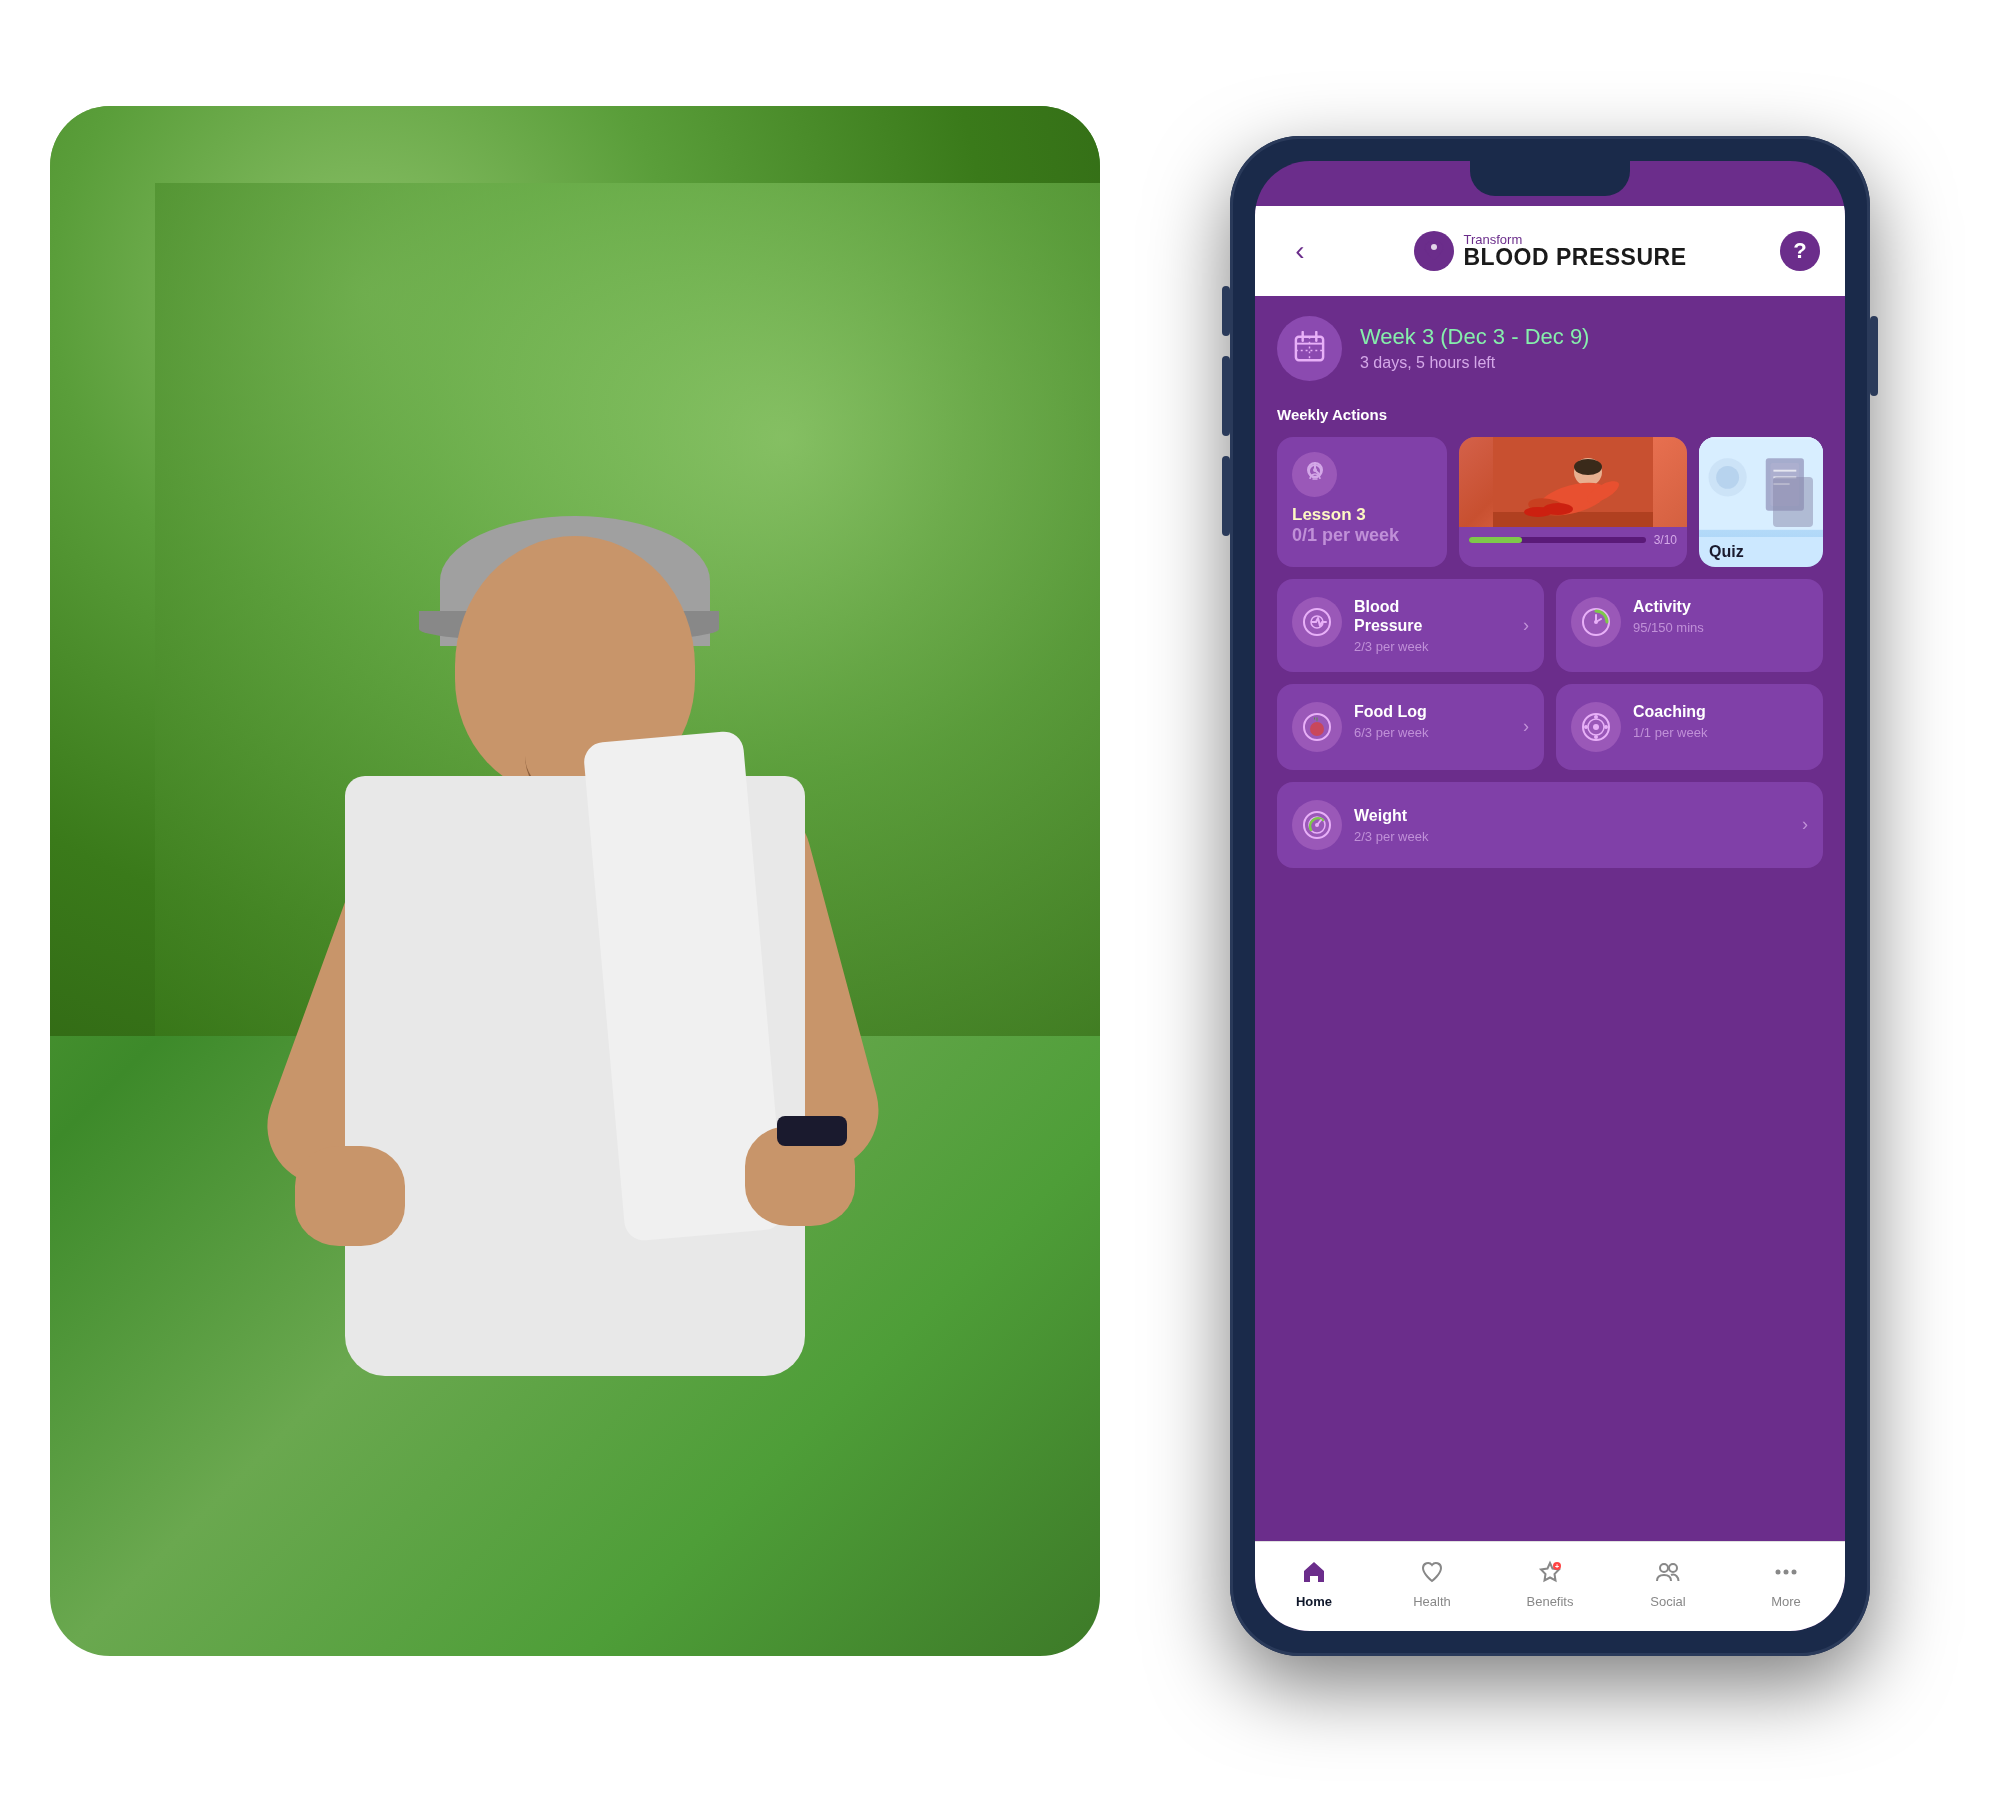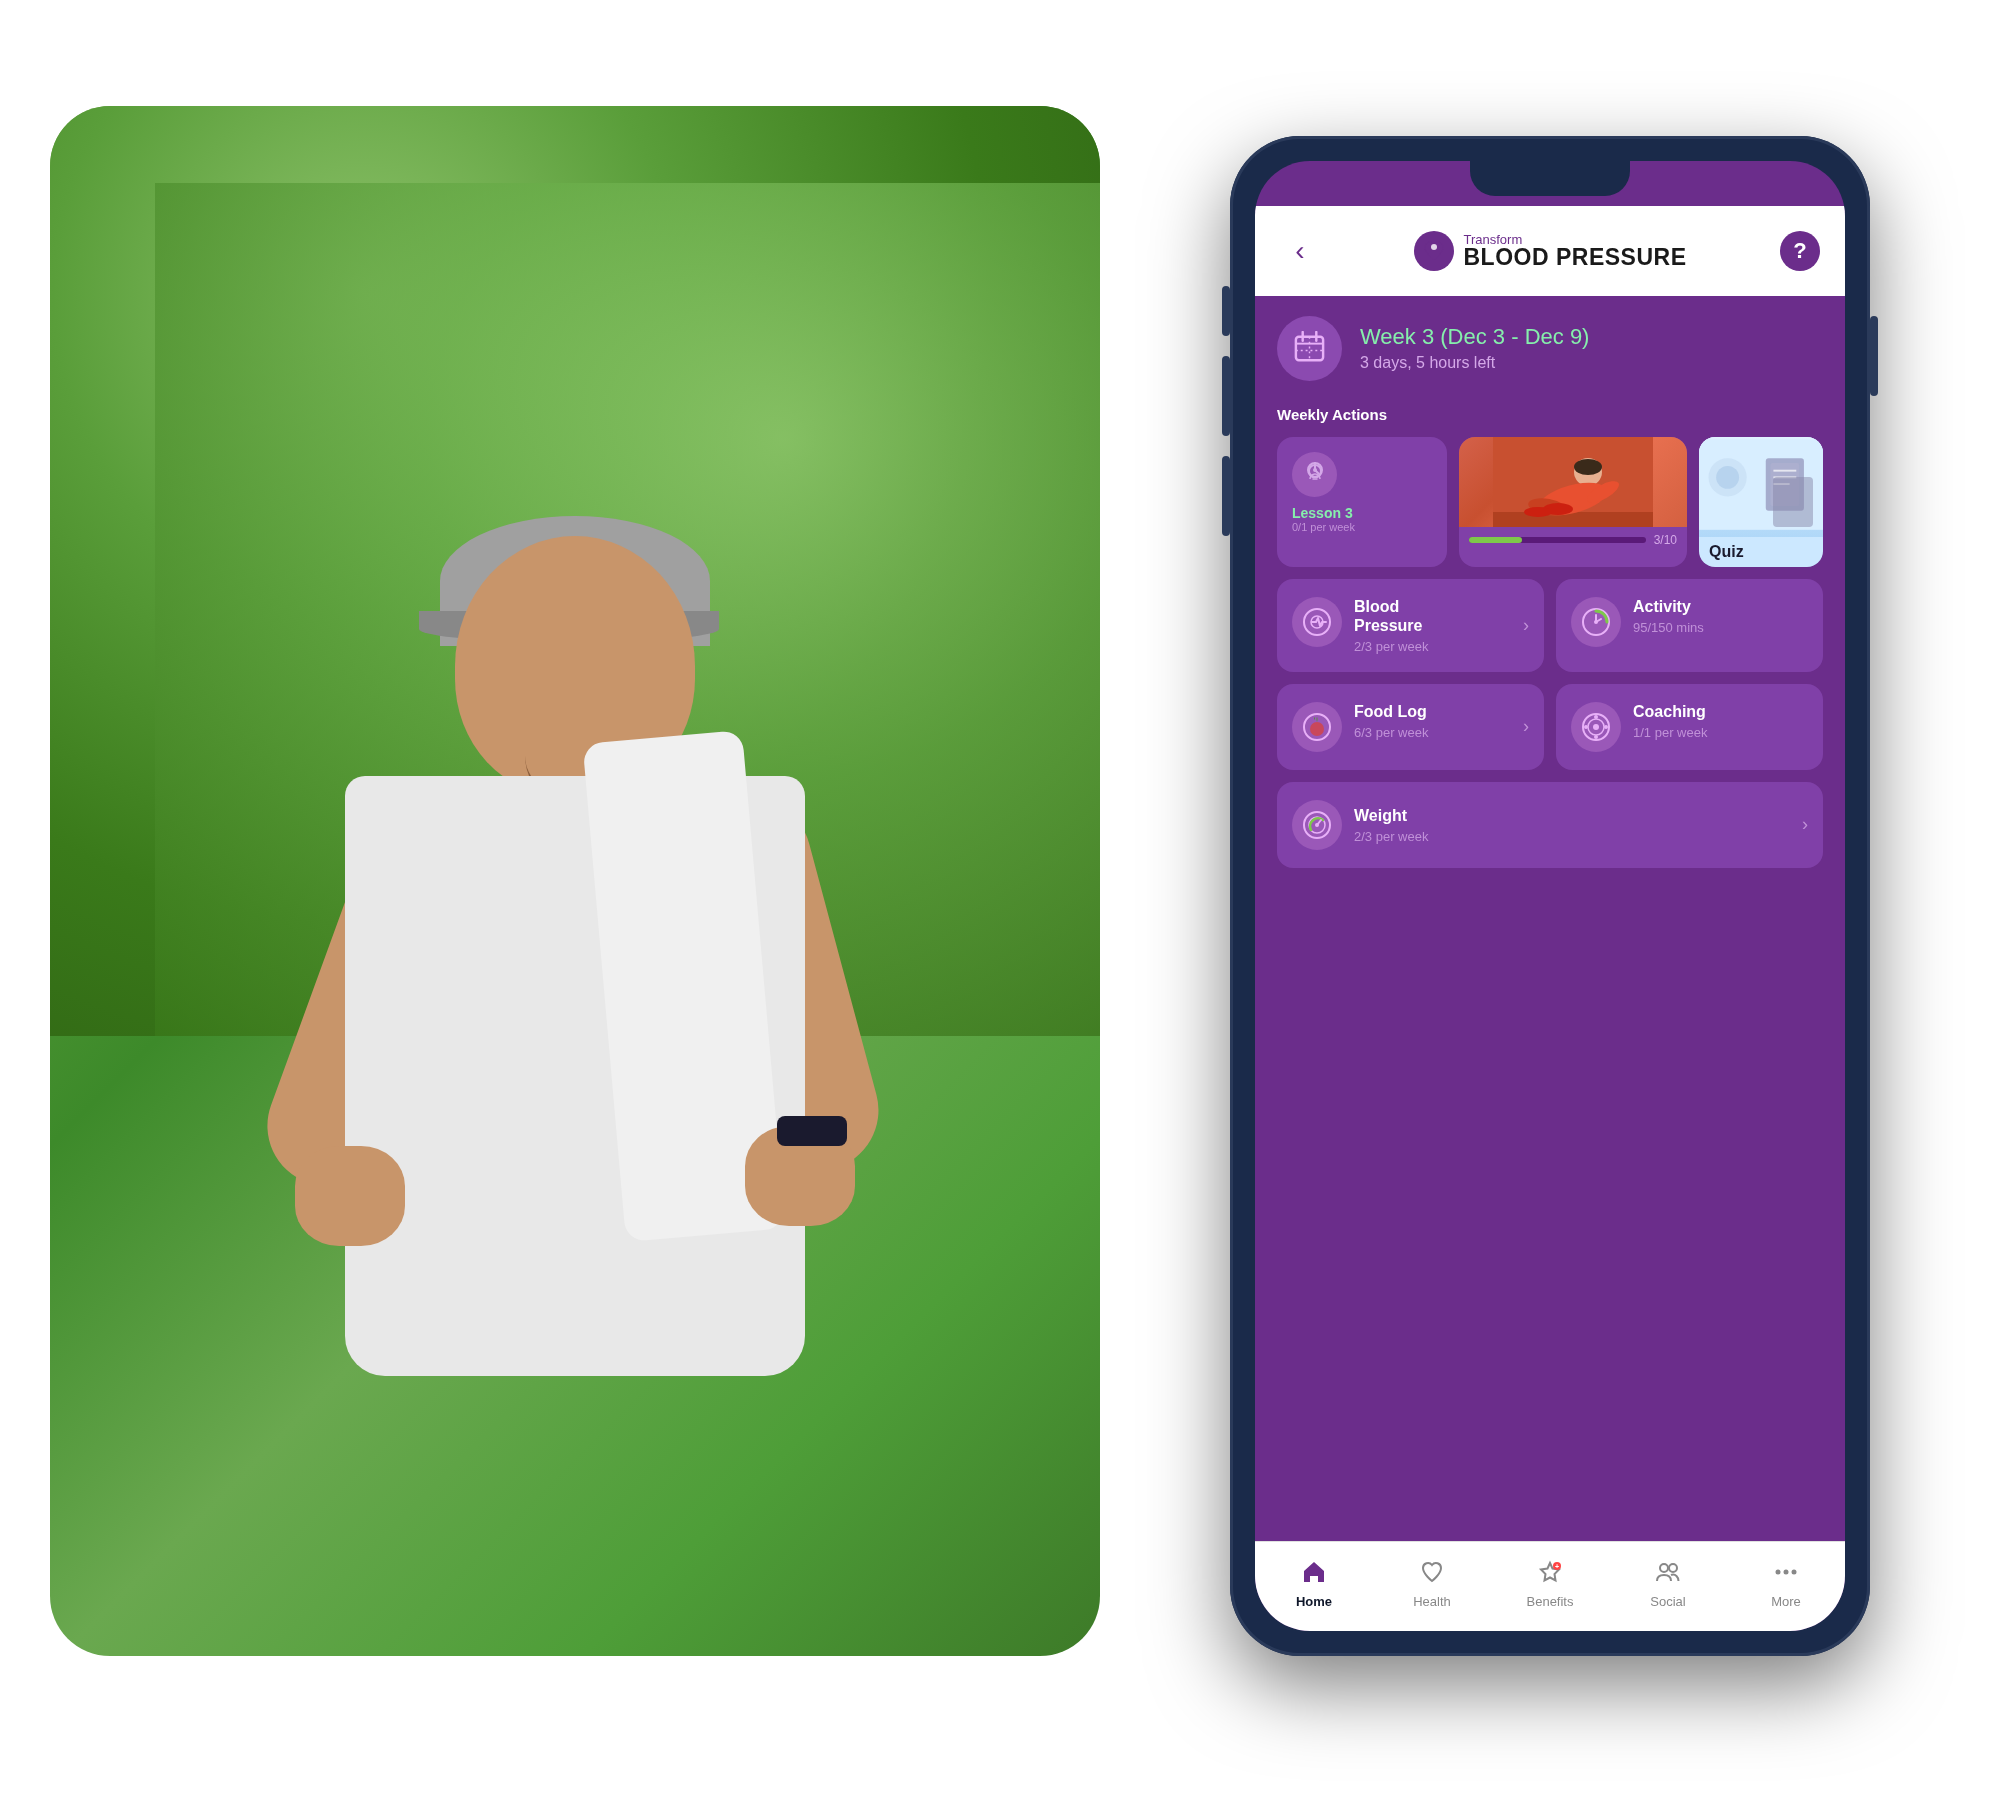--- a/index.html
+++ b/index.html
@@ -449,28 +449,29 @@
       border-radius: 50%;
       display: flex;
       align-items: center;
       justify-content: center;
       margin-bottom: 8px;
       color: #d4a8e8;
       font-size: 22px;
     }
 
     .lesson-title {
-      font-size: 14px;
-      color: #86efac;
+      font-size: 17px;
+      color: #fef9c3;
       font-weight: 600;
     }
 
     .lesson-sub {
-      font-size: 11px;
+      font-size: 18px;
       color: #c090d8;
+      font-weight: bold;
     }
 
     
     .exercise-card {
       flex: 1;
       background: #8040a8;
       border-radius: 16px;
       overflow: hidden;
       position: relative;
       min-height: 130px;

